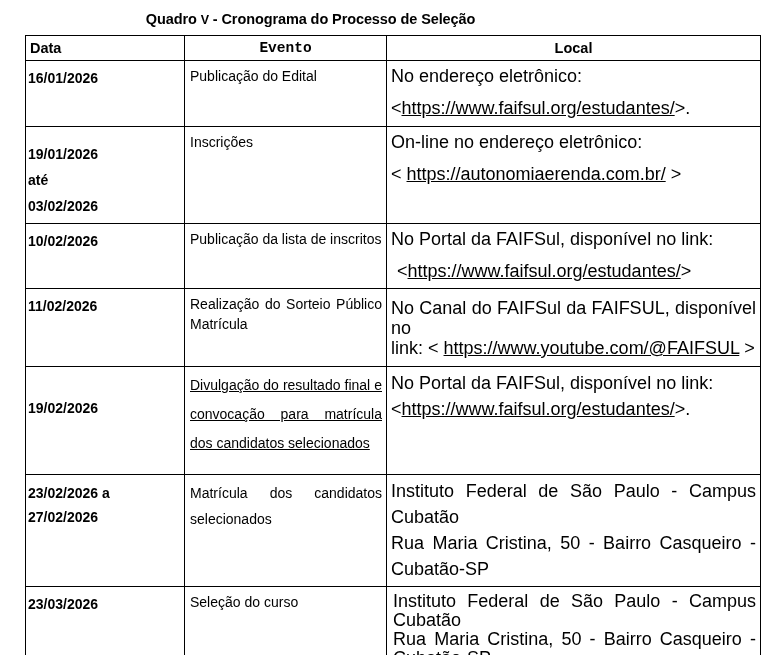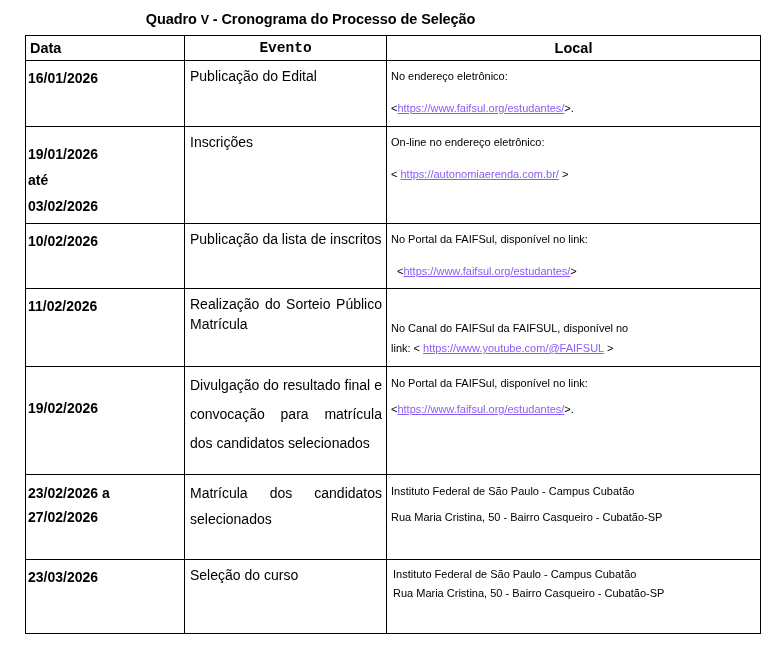--- a/index.html
+++ b/index.html
@@ -77,37 +77,37 @@
   .event-cell {
     font-size: 14px;
     line-height: 20px;
     padding: 5px 4px 4px 5px;
     text-align: justify;
     text-justify: inter-word;
     hyphens: none;
   }
   .event-cell.center  { }
   .local-cell {
-    font-size: 11px;
+    font-size: 18px;
     line-height: 20px;
     padding: 5px 4px 4px 4px;
     text-align: left;
   }
   .local-cell.just { text-align: justify; text-justify: inter-word; }
   .link {
-    color: #8b5cf6;
+    color: #000000;
     text-decoration: underline;
     word-break: break-all;
   }
   .ln { display: block; }
   .ln.gap { margin-top: 12px; }
   .ln.indent { padding-left: 6px; }
   .pad-top { padding-top: 14px; }
   .tight { line-height: 19px; }
-  .evt-4 { line-height: 29px; padding-top: 4px; }
+  .evt-4 { line-height: 29px; padding-top: 4px; text-decoration: underline; }
 </style>
 </head>
 <body>
 
 <div class="page">
 
   <div class="doc-title">
     <span>Quadro</span>
     <span class="smallcap">V</span>
     <span>- Cronograma do Processo de Seleção</span>

